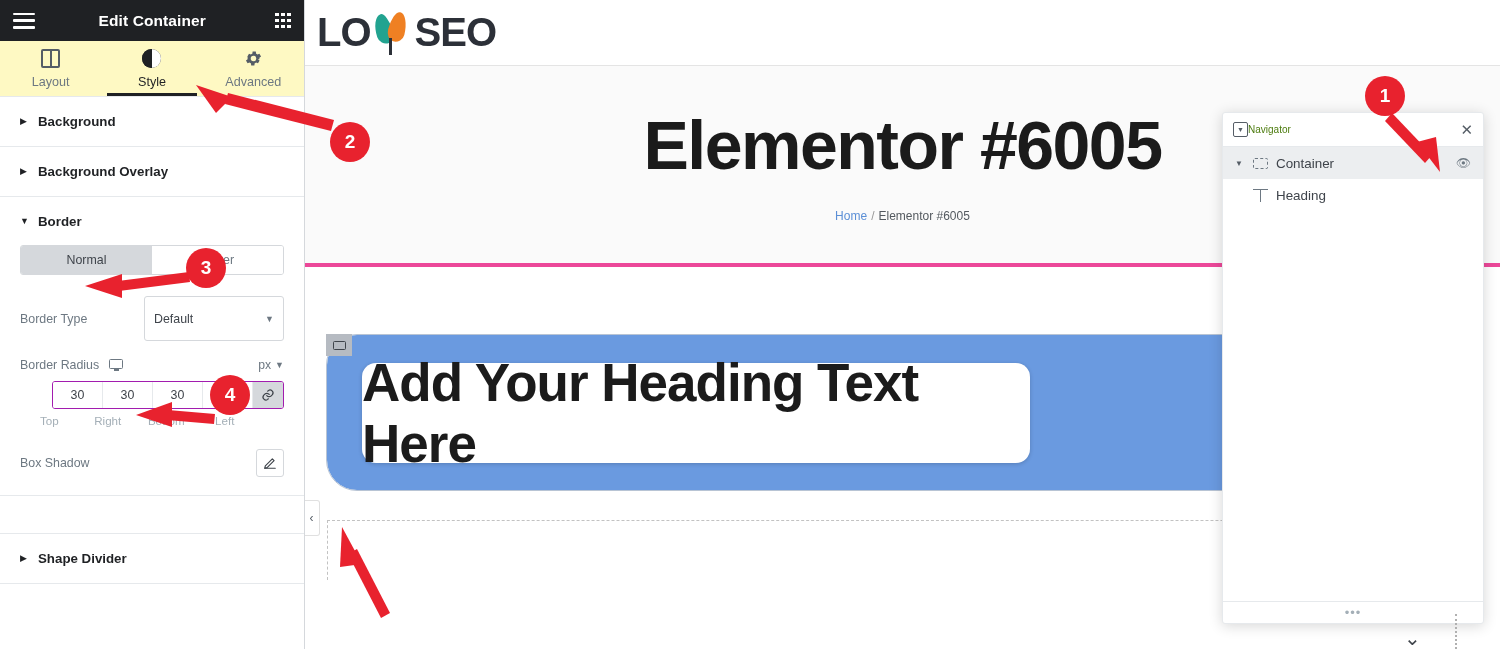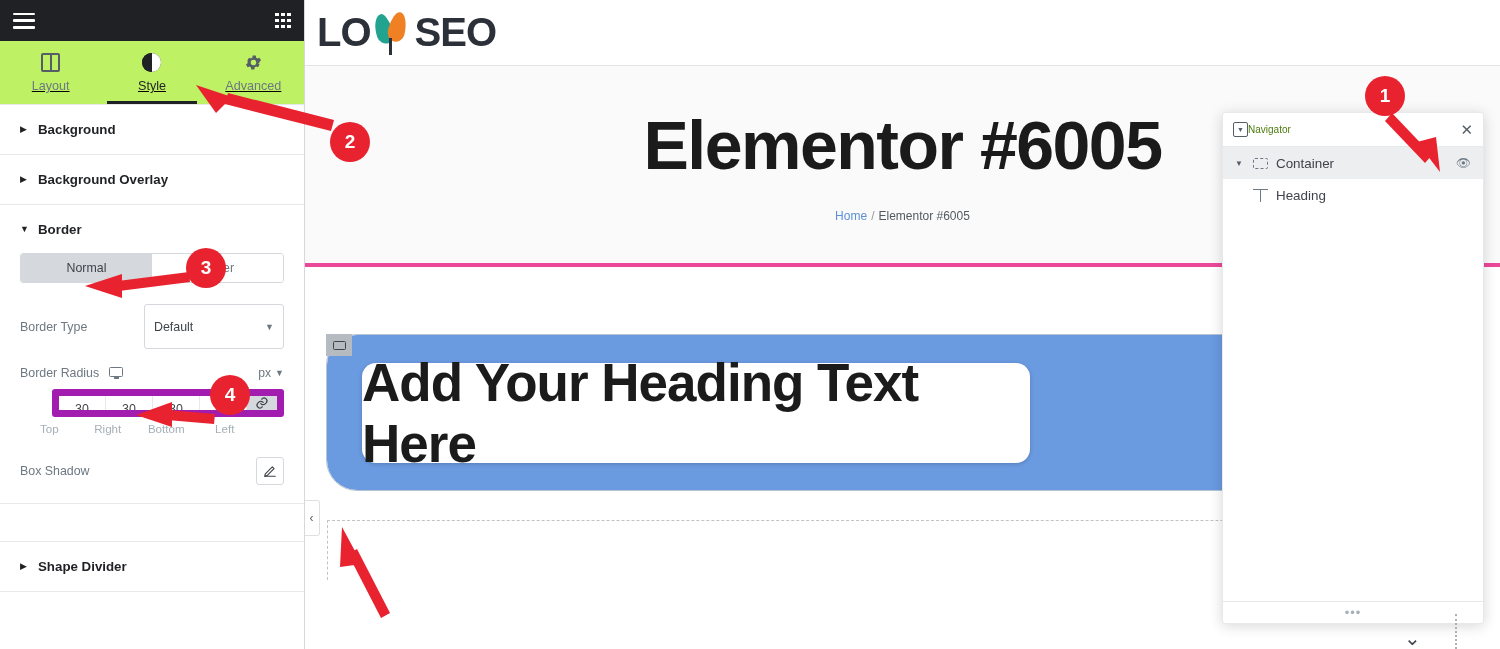--- a/index.html
+++ b/index.html
@@ -28,21 +28,21 @@
     justify-content: space-between; cursor: pointer; }
   .hamburger i { display: block; height: 2.5px; background: #ffffff; border-radius: 1px; }
   .panel-title {
     color: #ffffff; font-size: 15.5px; font-weight: bold;
     letter-spacing: .1px; flex: 1; text-align: center; margin-left: -6px;
   }
   .apps-grid { display: grid; grid-template-columns: repeat(3, 3.6px);
     grid-template-rows: repeat(3, 3.6px); gap: 2.4px; cursor: pointer; }
   .apps-grid span { display: block; width: 3.6px; height: 3.6px; background: #fff; }
 
-  .tabs { display: flex; height: 64px; border-bottom: 1px solid #e6e9ec; background: #bef264; text-decoration: underline; }
+  .tabs { display: flex; height: 56px; border-bottom: 1px solid #e6e9ec; background: #fef9c3; }
   .tab {
     flex: 1; display: flex; flex-direction: column; align-items: center;
     justify-content: center; gap: 7px; cursor: pointer; position: relative;
     color: #6d7882; font-size: 12.6px;
   }
   .tab.active { color: #1f2124; }
   .tab.active::after {
     content: ""; position: absolute; left: 50%; transform: translateX(-50%);
     bottom: 0; width: 90px; height: 3px; background: #1f2124;
   }
@@ -94,21 +94,21 @@
   .radius-head { display: flex; align-items: center; margin-bottom: 9px; gap: 10px; }
   .monitor-ico { width: 14px; height: 12px; position: relative; cursor: pointer; }
   .monitor-ico i { position:absolute; left:0; top:0; width:14px; height:9.5px;
      border:1.6px solid #6d7882; border-radius:1.5px; }
   .monitor-ico b { position:absolute; left:4.5px; bottom:0; width:5px; height:1.6px;
      background:#6d7882; }
   .unit { margin-left: auto; font-size: 12.2px; color: #6d7882; cursor: pointer;
      display:flex; align-items:center; gap:4px; }
   .unit .u-caret { font-size: 9px; }
 
-  .radius-inputs { display: flex; border: 7px solid #a21caf; border-radius: 3px;
+  .radius-inputs { display: flex; border: 1px solid #a21caf; border-radius: 3px;
      overflow: hidden; height: 28px; margin-left: 32px; }
   .radius-inputs .cell {
      flex: 1; border-right: 1px solid #e6e9ec; font-size: 12.4px; color: #3f444b;
      text-align: center; line-height: 26px; background: #fff; outline: none;
      font-family: inherit; min-width: 0; padding: 0;
   }
   .radius-inputs .link-btn {
      width: 30px; background: #d5d8dc; display: flex; align-items: center;
      justify-content: center; cursor: pointer; border-right: none;
   }
@@ -283,20 +283,21 @@
   </div>
 
   <div class="panel">
 
     <div class="panel-header">
       <div class="hamburger">
           <i></i>
           <i></i>
           <i></i>
         </div>
+      <div class="panel-title">Edit Container</div>
       <div class="apps-grid">
         <span></span>
           <span></span>
           <span></span>
           <span></span>
           <span></span>
           <span></span>
           <span></span>
           <span></span>
           <span></span>

